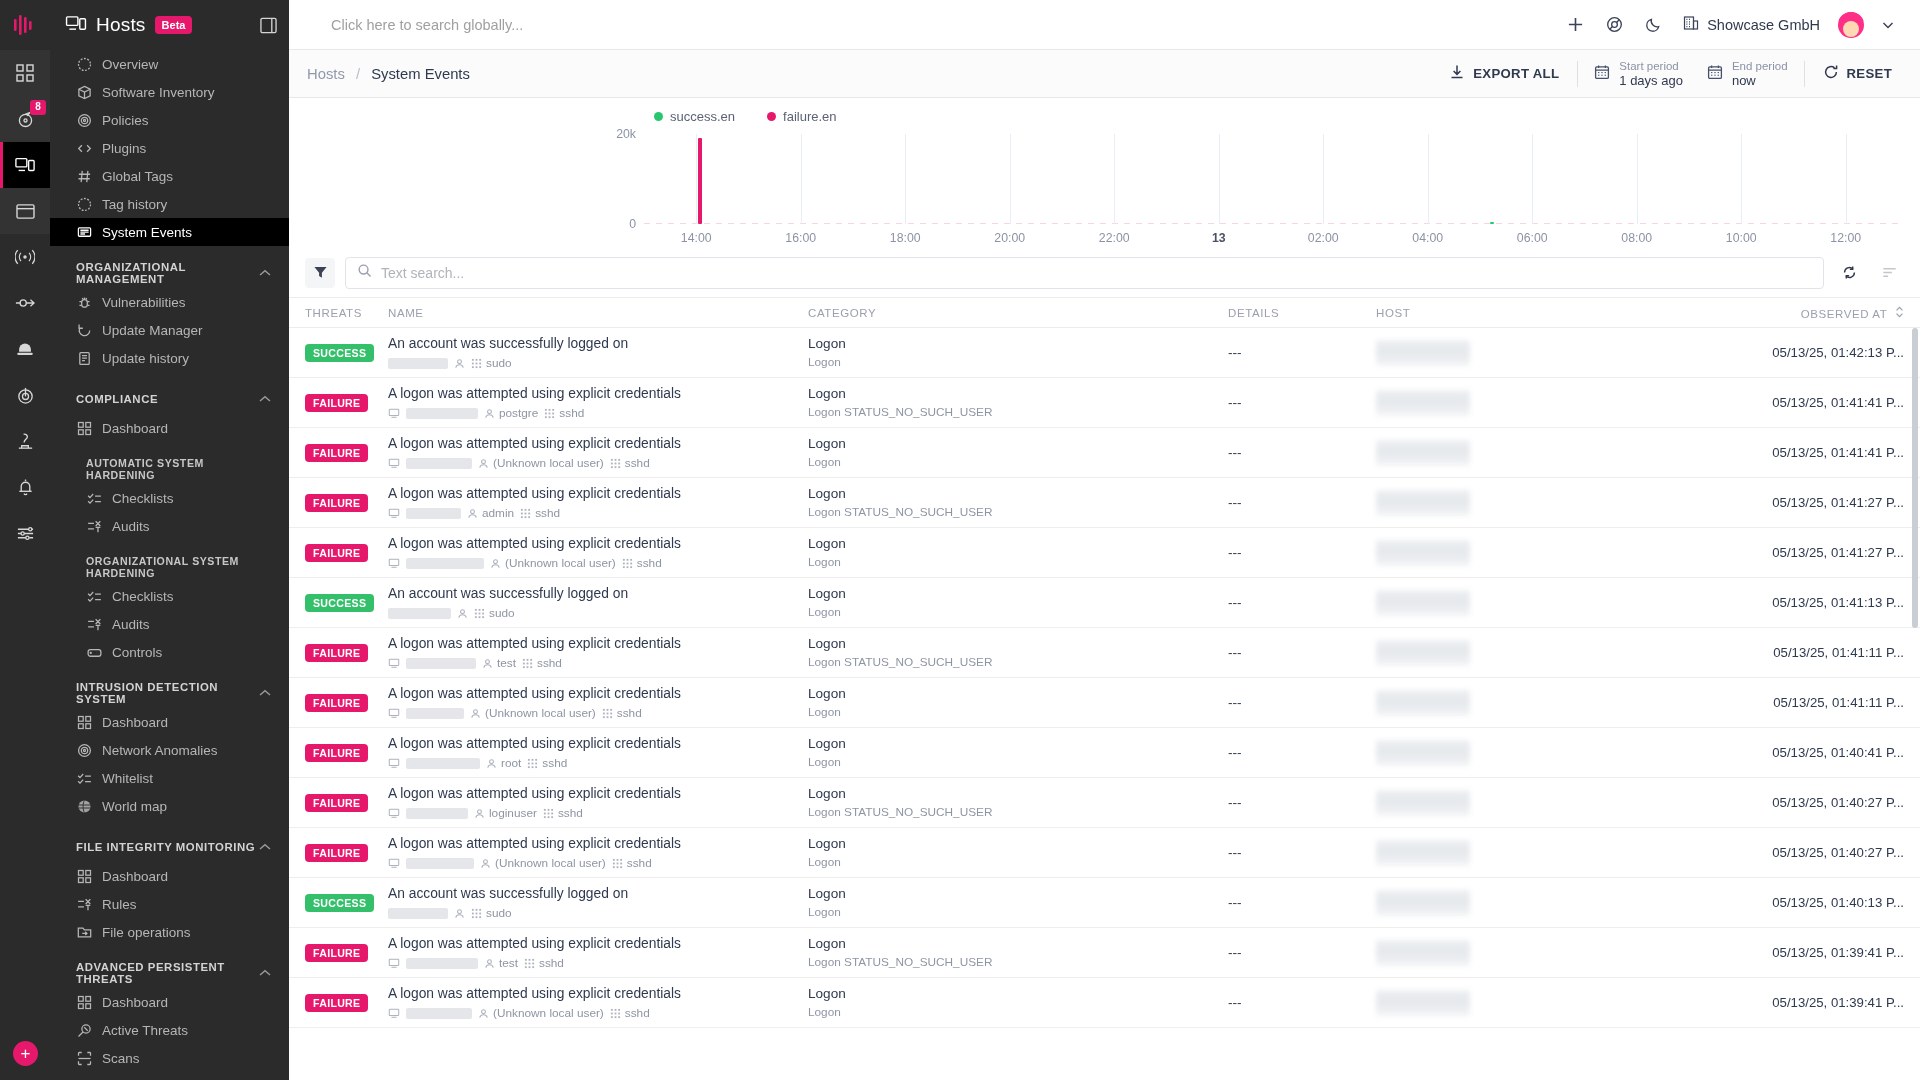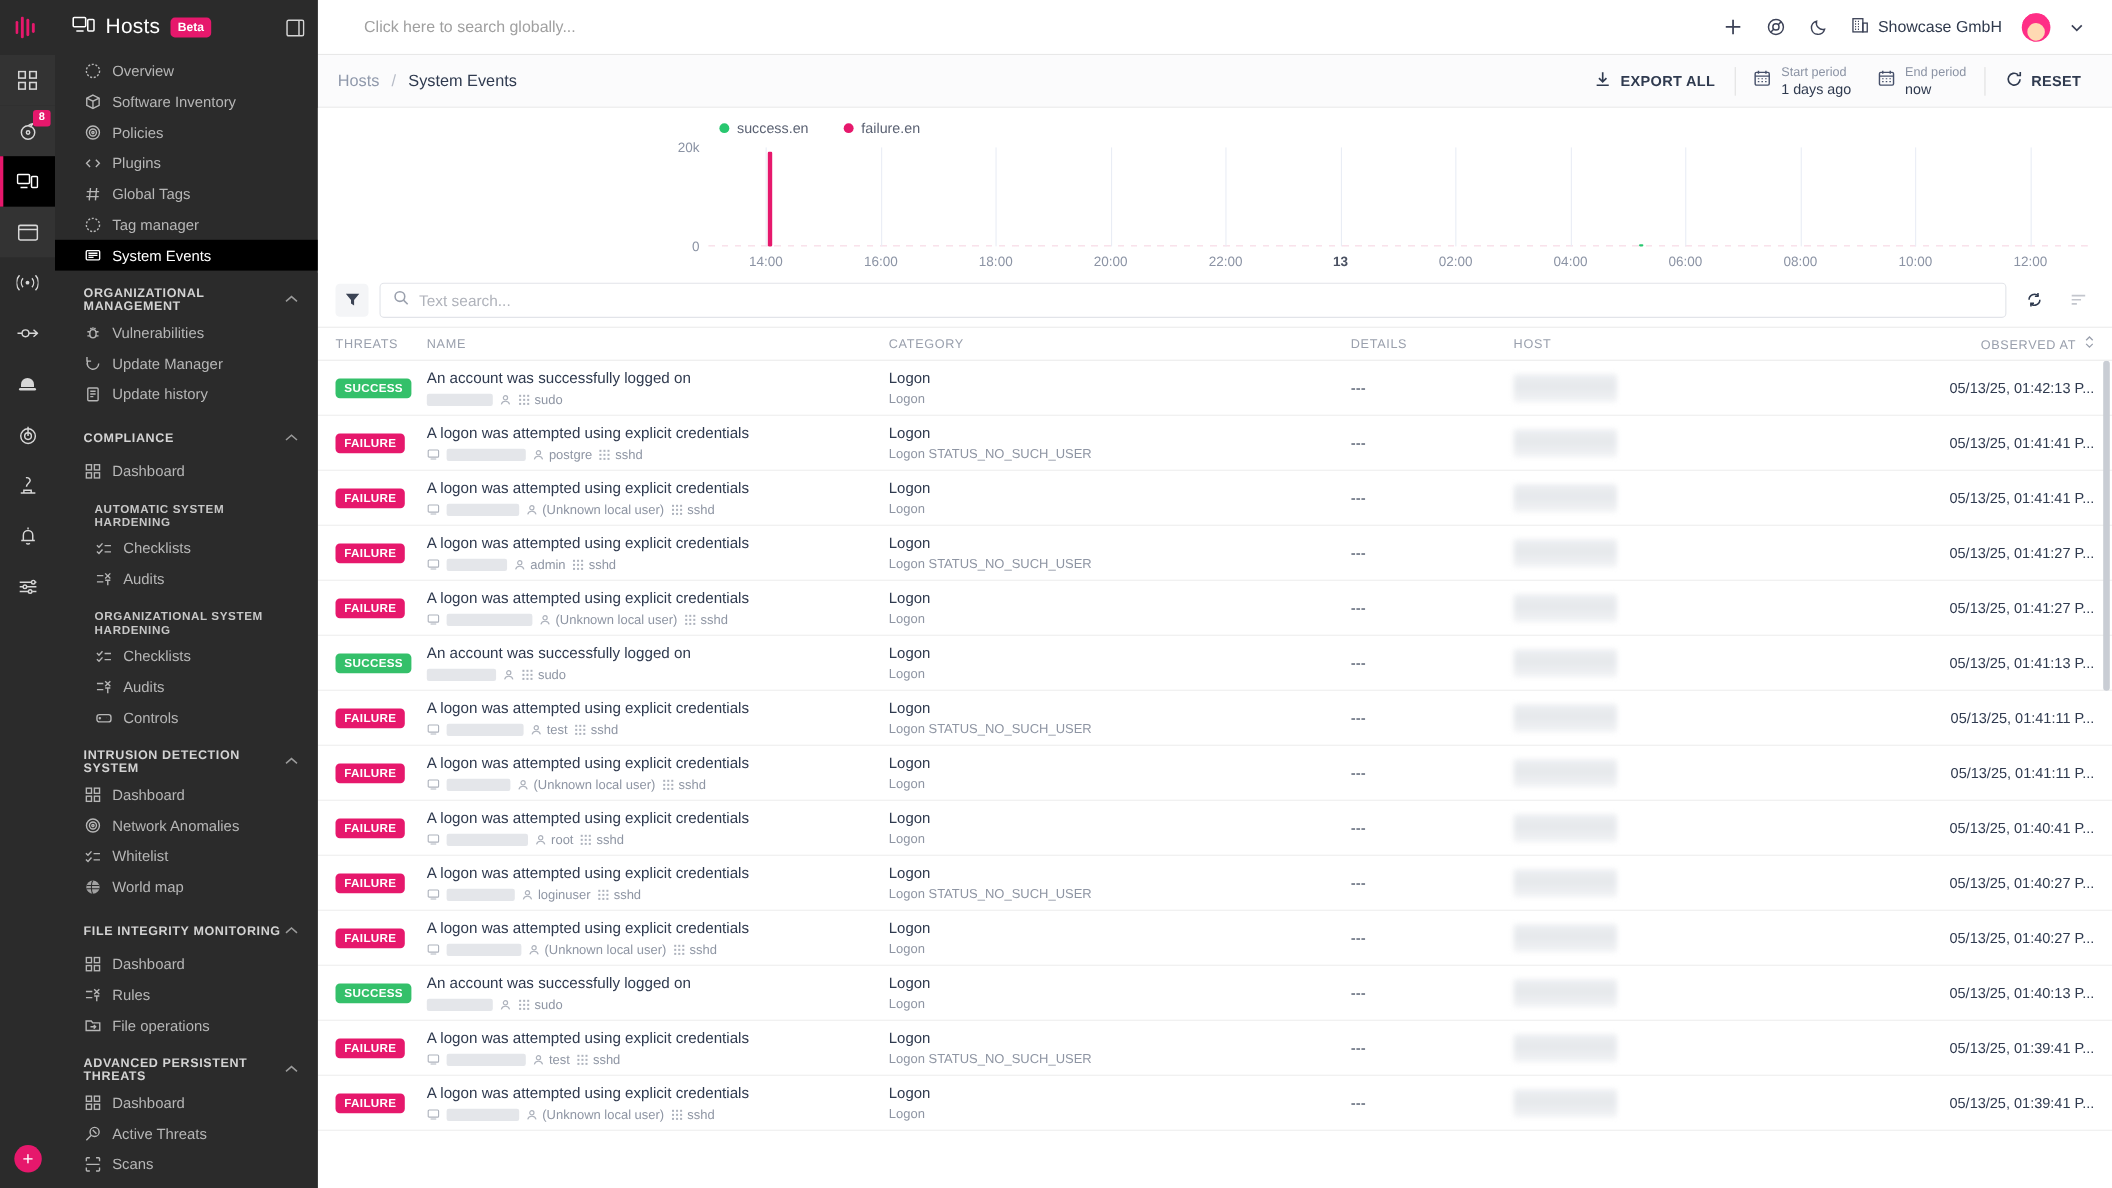--- a/index.html
+++ b/index.html
@@ -387,21 +387,21 @@
         </span>
       <span>Global Tags</span>
     </div>
       <div class="nav-item">
       <span class="ic">
           <svg width="15" height="15" viewBox="0 0 16 16" fill="none" stroke="currentColor" stroke-width="1.35" stroke-dasharray="2 1.6">
             <circle cx="8" cy="8" r="6.4"></circle>
           </svg>
           <svg width="0" height="0"></svg>
         </span>
-      <span>Tag manager</span>
+      <span>Tag history</span>
     </div>
       <div class="nav-item active">
       <span class="ic">
           <svg width="15" height="15" viewBox="0 0 16 16" fill="none" stroke="currentColor" stroke-width="1.35">
             <rect x="1.5" y="3" width="13" height="9" rx="1"></rect>
             <path d="M3.6 5.6h8.8M3.6 7.6h8.8M3.6 9.6h5"></path>
           </svg>
         </span>
       <span>System Events</span>
     </div>

